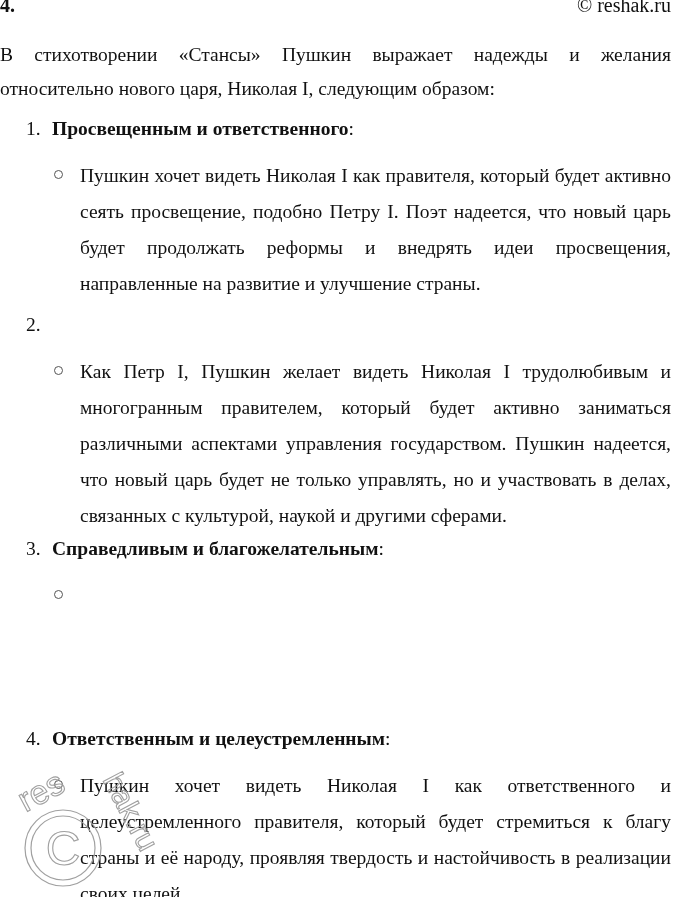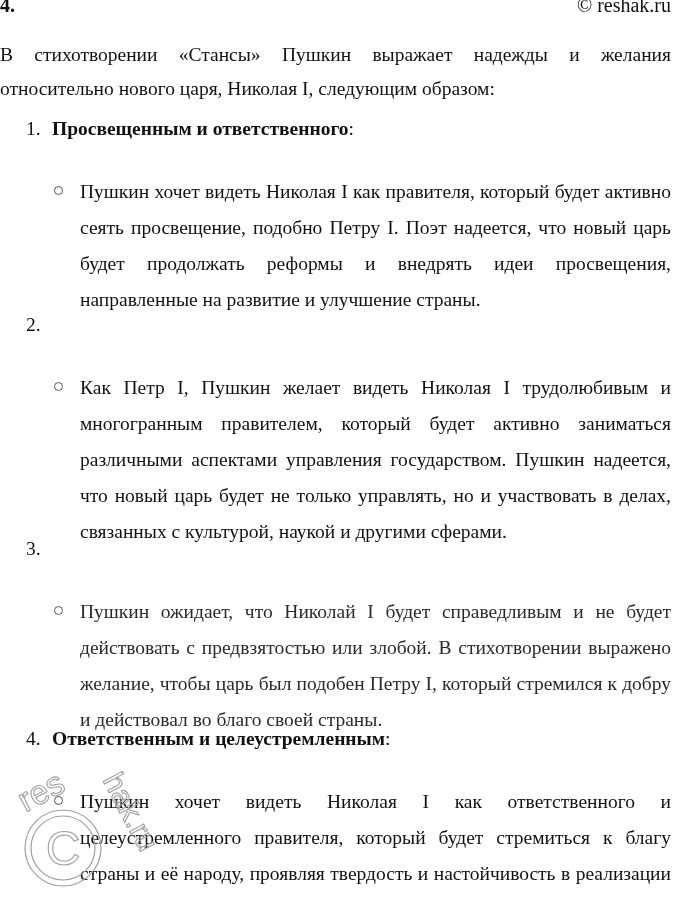--- a/index.html
+++ b/index.html
@@ -72,21 +72,21 @@
     position: absolute;
     left: 52px;
     top: 0;
     font-weight: bold;
   }
   .item-colon {
     font-weight: normal;
   }
   .bullet-block {
     position: relative;
-    margin-top: 28px;
+    margin-top: 12px;
   }
   .bullet {
     position: absolute;
     left: 54px;
     top: 12px;
     width: 7px;
     height: 7px;
     border: 1.3px solid #555;
     border-radius: 50%;
   }
@@ -141,24 +141,24 @@
     </div>
     <div class="bullet-block">
       <span class="bullet"></span>
       <div class="bullet-text">Как Петр I, Пушкин желает видеть Николая I трудолюбивым и многогранным правителем, который будет активно заниматься различными аспектами управления государством. Пушкин надеется, что новый царь будет не только управлять, но и участвовать в делах, связанных с культурой, наукой и другими сферами.</div>
     </div>
   </div>
 
   <div class="item item-3" style="top:532px;">
     <div class="item-heading">
       <span class="item-num">3.</span>
+      <span class="item-title"><span>Справедливым и благожелательным</span><span class="item-colon">:</span></span>
     </div>
     <div class="bullet-block">
       <span class="bullet"></span>
-      <div class="bullet-text">Пушкин ожидает, что Николай I будет справедливым и не будет действовать с предвзятостью или злобой. В стихотворении выражено желание, чтобы царь был подобен Петру I, который стремился к добру и действовал во благо своей страны.</div>
     </div>
   </div>
 
   <div class="item item-4" style="top:722px;">
     <div class="item-heading">
       <span class="item-num">4.</span>
       <span class="item-title"><span>Ответственным и целеустремленным</span><span class="item-colon">:</span></span>
     </div>
     <div class="bullet-block">
       <span class="bullet"></span>

